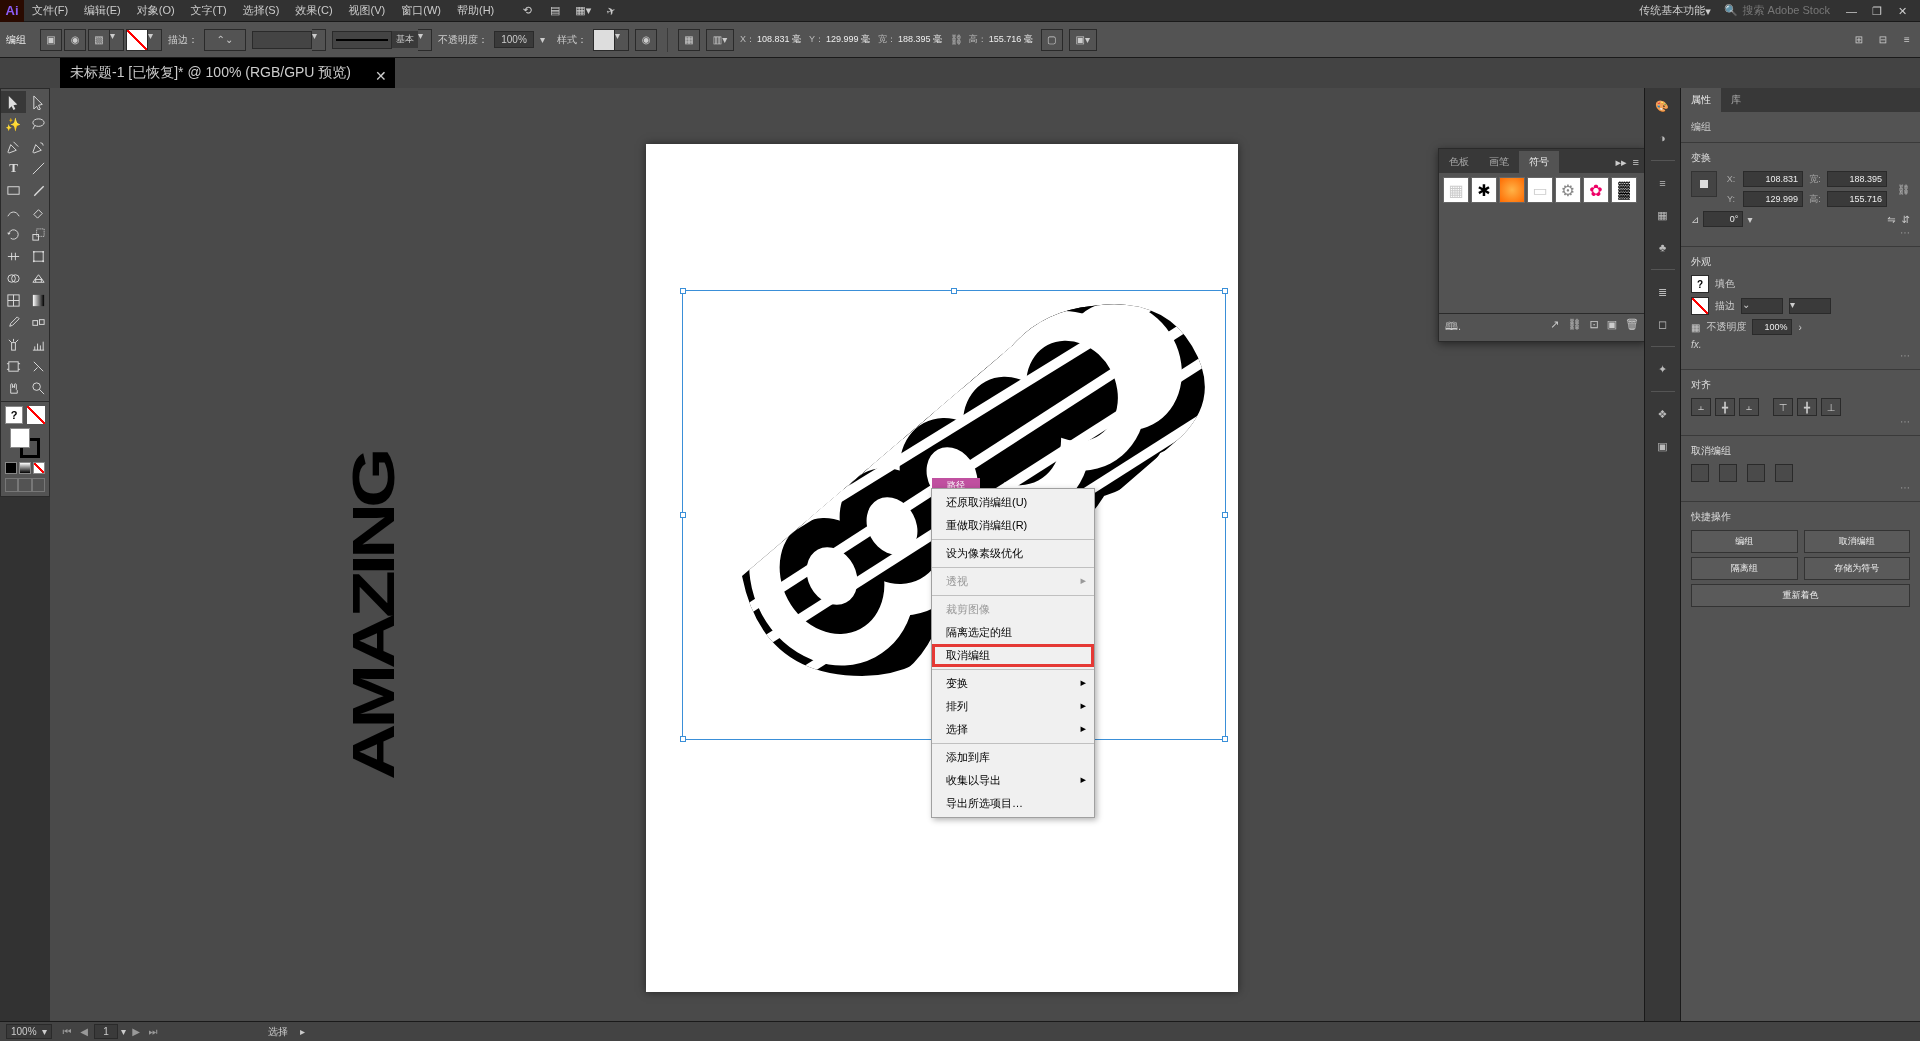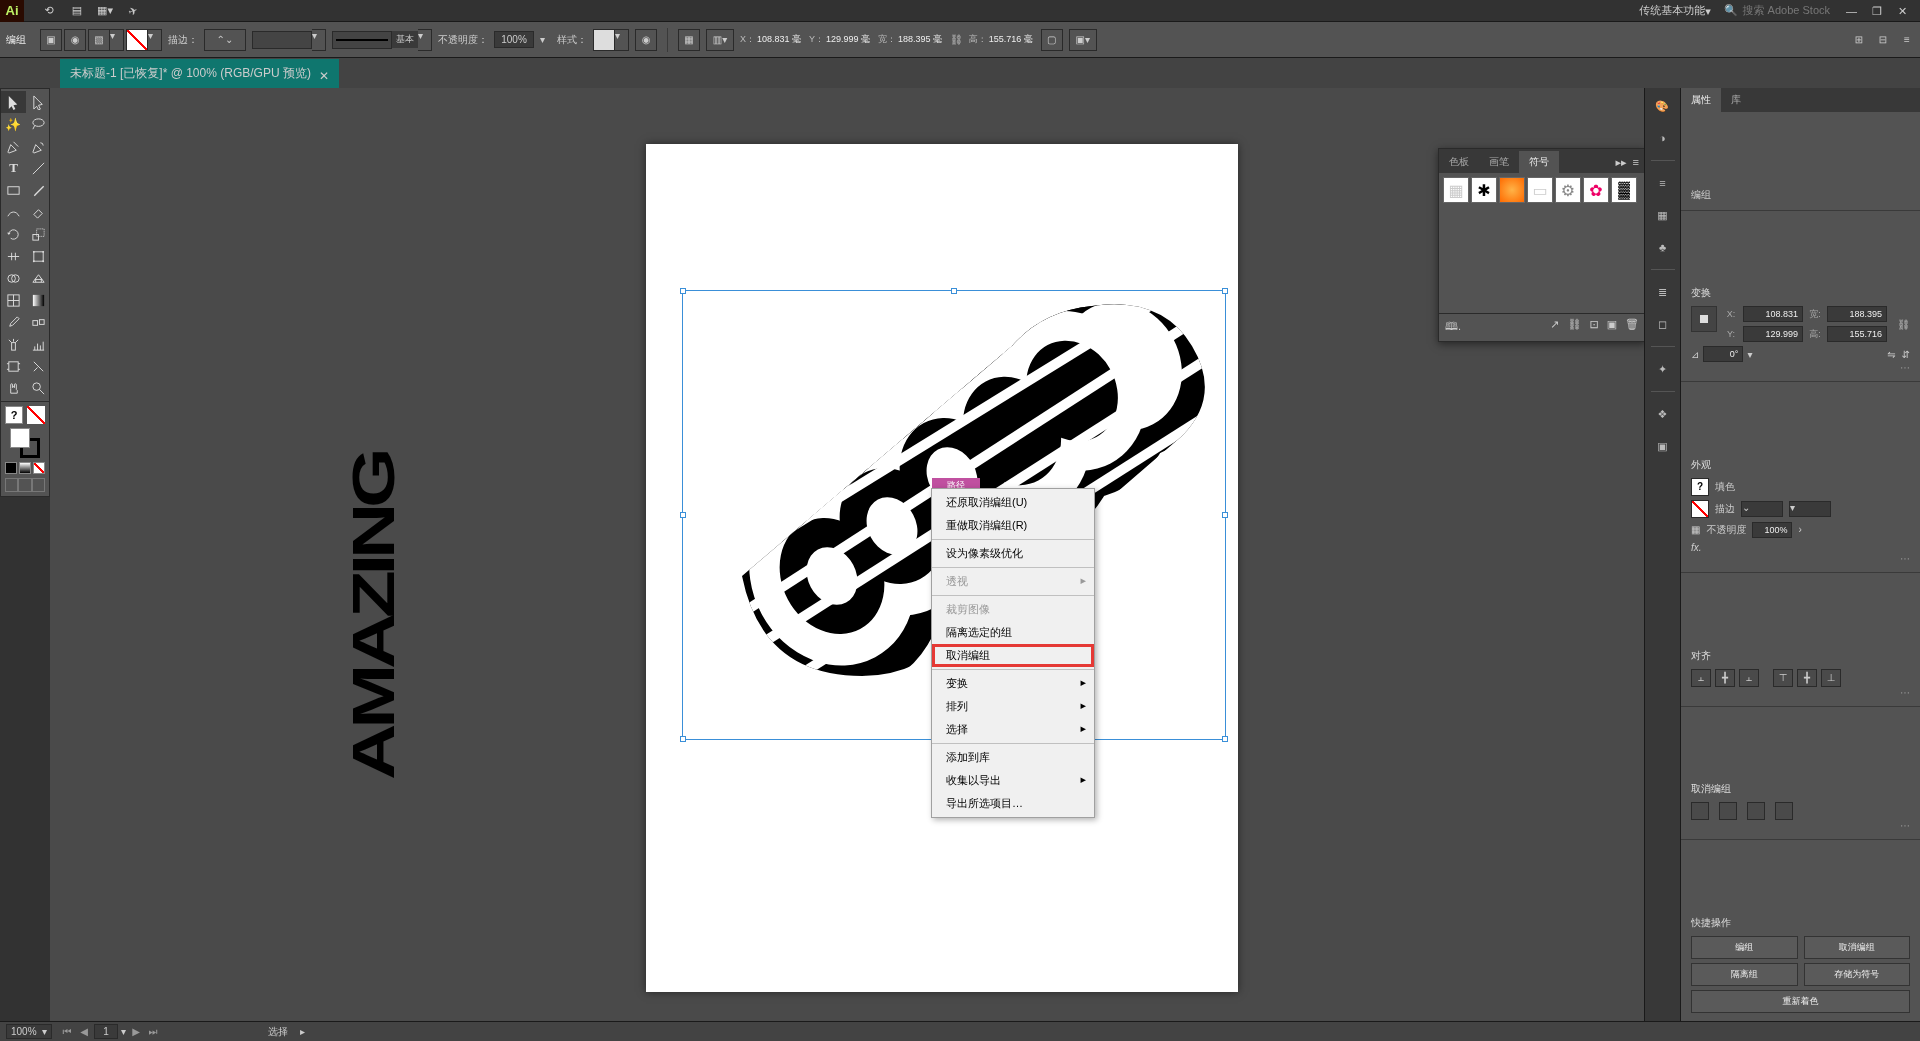--- a/index.html
+++ b/index.html
@@ -1,20 +1,20 @@
 <!DOCTYPE html>
 <html><head>
 <meta charset="utf-8">
 <style>
 * { margin: 0; padding: 0; box-sizing: border-box; font-family: "Microsoft YaHei", sans-serif; -webkit-font-smoothing: antialiased; }
 body { background: #323232; color: #ccc; width: 1920px; height: 1041px; overflow: hidden; font-size: 11px; position: relative; }
 
 
 .menu-bar { height: 22px; background: #323232; display: flex; align-items: center; border-bottom: 1px solid #1a1a1a; }
-.ai-logo { width: 24px; height: 22px; background: #2a0a00; color: #bef264; display: flex; align-items: center; justify-content: center; font-weight: bold; font-size: 13px; }
+.ai-logo { width: 24px; height: 22px; background: #2a0a00; color: #8b5cf6; display: flex; align-items: center; justify-content: center; font-weight: bold; font-size: 13px; }
 .menu-items { display: flex; }
 .menu-item { padding: 3px 8px; font-size: 11px; cursor: default; }
 .menu-icons { display: flex; gap: 14px; margin-left: 18px; align-items: center; }
 .menu-icon { width: 14px; height: 14px; display: inline-flex; align-items: center; justify-content: center; }
 .menu-spacer { flex: 1; }
 .workspace-btn { padding: 14px 8px; display: flex; align-items: flex-end; gap: 0; }
 .search-stock { display: flex; align-items: center; gap: 4px; padding: 2px 6px; color: #777; }
 .window-controls { display: flex; gap: 14px; padding: 0 10px; }
 .win-btn { width: 12px; height: 12px; color: #ccc; }
 
@@ -31,21 +31,21 @@
 .stroke-label-box { background: #3a3a3a; padding: 2px 4px; font-size: 9px; }
 .opacity-val { width: 40px; background: #3a3a3a; border: 1px solid #2a2a2a; padding: 2px 4px; text-align: center; }
 .ctrl-sep { width: 1px; height: 24px; background: #3a3a3a; margin: 0 4px; }
 .transform-field { display: flex; align-items: center; gap: 2px; font-size: 9px; }
 .tf-label { color: #bbb; }
 .tf-value { color: #eee; min-width: 46px; }
 .right-ctrl-icons { position: absolute; right: 6px; display: flex; gap: 10px; }
 
 
 .tab-bar { height: 30px; background: #434343; display: flex; align-items: flex-end; padding-left: 60px; }
-.doc-tab { background: #0f766e; padding: 6px 10px; display: flex; align-items: center; gap: 8px; font-size: 12px; color: #ccc; }
+.doc-tab { background: #000000; padding: 6px 10px; display: flex; align-items: center; gap: 24px; font-size: 14px; color: #ccc; }
 .tab-close { width: 10px; height: 10px; }
 
 
 .main { display: flex; height: calc(100% - 22px - 36px - 30px - 20px); }
 
 
 .tools-wrap { display: flex; flex-direction: column; }
 .tools { width: 50px; background: #535353; border: 1px solid #2a2a2a; display: grid; grid-template-columns: 25px 25px; gap: 0; padding: 2px 0; }
 .tool { width: 25px; height: 22px; display: flex; align-items: center; justify-content: center; color: #ddd; font-size: 13px; }
 .tool.sel { background: #383838; }
@@ -90,21 +90,21 @@
 .sym-grid { display: flex; flex-wrap: wrap; padding: 4px; gap: 2px; min-height: 140px; }
 .sym { width: 26px; height: 26px; border: 1px solid #666; display: flex; align-items: center; justify-content: center; font-size: 16px; }
 .fp-footer { display: flex; justify-content: space-between; padding: 4px 6px; border-top: 1px solid #2a2a2a; }
 .fp-footer-icons { display: flex; gap: 8px; }
 
 
 .right-area { display: flex; }
 .right-strip { width: 36px; background: #383838; border-left: 1px solid #1a1a1a; display: flex; flex-direction: column; align-items: center; padding-top: 8px; gap: 12px; }
 .strip-ic { width: 20px; height: 20px; display: flex; align-items: center; justify-content: center; color: #bbb; }
 .strip-sep { width: 24px; height: 1px; background: #555; }
-.prop-panel { width: 240px; background: #535353; border-left: 1px solid #1a1a1a; display: flex; flex-direction: column; font-size: 10px; justify-content: space-between; }
+.prop-panel { width: 240px; background: #535353; border-left: 1px solid #1a1a1a; display: flex; flex-direction: column; font-size: 10px; }
 .pp-tabs { display: flex; background: #383838; height: 24px; }
 .pp-tab { padding: 5px 10px; color: #aaa; }
 .pp-tab.active { background: #535353; color: #eee; }
 .pp-section { padding: 8px 10px; border-bottom: 1px solid #3a3a3a; }
 .pp-heading { color: #ddd; margin-bottom: 6px; }
 .pp-grid { display: grid; grid-template-columns: 16px 60px 16px 60px; gap: 4px; align-items: center; }
 .pp-f { background: #3a3a3a; border: 1px solid #2a2a2a; padding: 2px 4px; text-align: right; color: #eee; font-size: 9px; }
 .pp-l { color: #aaa; font-size: 9px; text-align: center; }
 .pp-row { display: flex; align-items: center; gap: 6px; margin-top: 4px; }
 .angle-field { display: flex; align-items: center; gap: 4px; }
@@ -125,20 +125,31 @@
 .pn-field { width: 24px; background: #3a3a3a; border: 1px solid #2a2a2a; padding: 1px 4px; text-align: center; }
 .status-text { margin-left: 100px; color: #ccc; }
 
 svg { fill: currentColor; }
 </style>
 </head>
 <body>
 
 <div class="menu-bar">
   <div class="ai-logo">Ai</div>
+  <div class="menu-items">
+    <div class="menu-item">文件(F)</div>
+    <div class="menu-item">编辑(E)</div>
+    <div class="menu-item">对象(O)</div>
+    <div class="menu-item">文字(T)</div>
+    <div class="menu-item">选择(S)</div>
+    <div class="menu-item">效果(C)</div>
+    <div class="menu-item">视图(V)</div>
+    <div class="menu-item">窗口(W)</div>
+    <div class="menu-item">帮助(H)</div>
+  </div>
   <div class="menu-icons">
     <span class="menu-icon">⟲</span>
     <span class="menu-icon">▤</span>
     <span class="menu-icon">▦▾</span>
     <span class="menu-icon" style="transform:rotate(-20deg)">✈</span>
   </div>
   <div class="menu-spacer"></div>
   <div class="workspace-btn">
     <span>传统基本功能</span>
     <span>▾</span>

